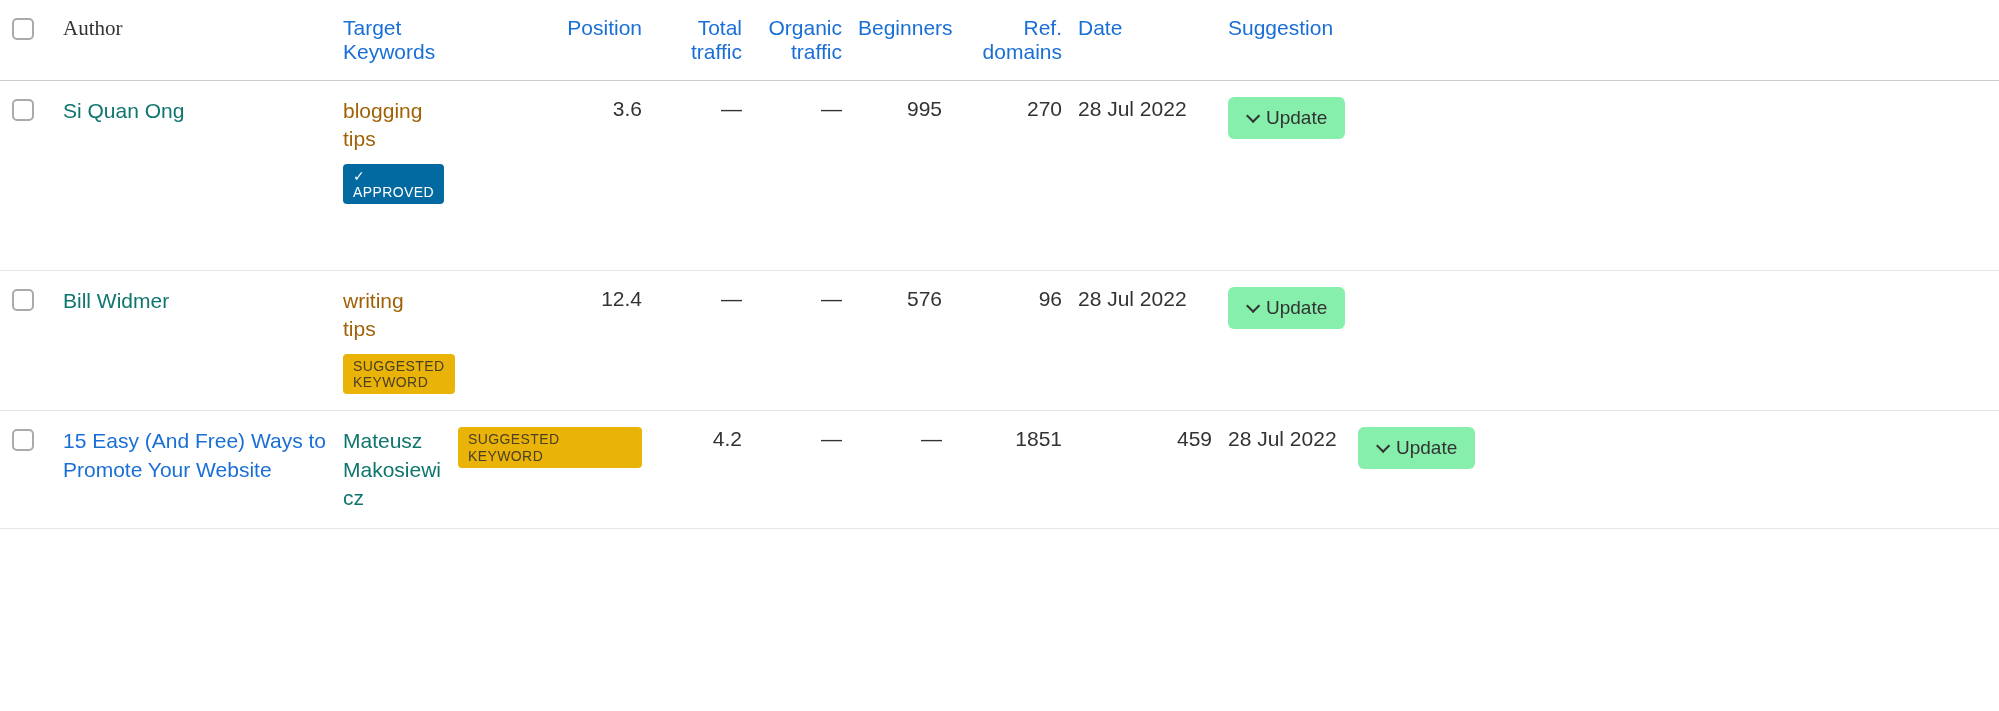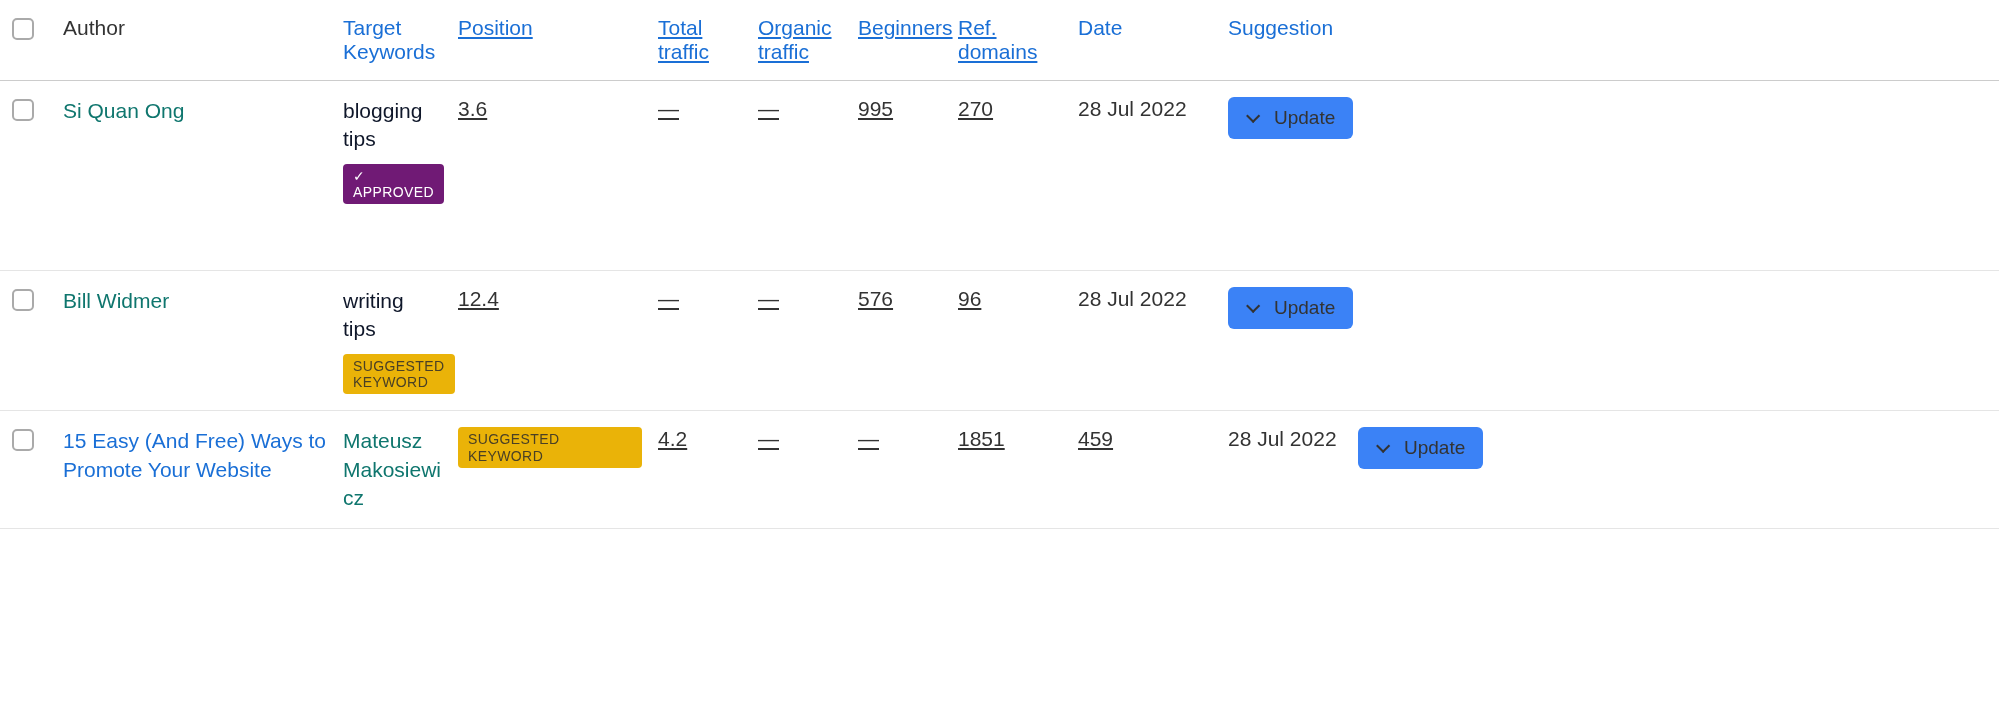--- a/index.html
+++ b/index.html
@@ -22,56 +22,56 @@
     align-items: start;
   }
   .header-row {
     border-bottom: 1px solid #ccc;
     padding: 16px 0;
   }
 
   .cell { padding: 0 8px; }
   .cell.checkbox { padding-left: 12px; }
   .col-header { color: #1a6fd6; cursor: pointer; font-weight: 400; }
-  .col-header.plain { color: #333; cursor: default; }
+  .col-header.plain { color: #333; cursor: default; font-family: Liberation Serif, serif; }
 
-  .right { text-align: left; text-decoration: underline; }
+  .right { text-align: right; }
   .left { text-align: left; }
 
   .title-link { color: #1a6fd6; cursor: pointer; line-height: 1.35; }
   .author-link { color: #0f766e; cursor: pointer; line-height: 1.35; word-break: break-word; }
 
-  .keyword-text { color: #0f172a; line-height: 1.35; margin-bottom: 10px; }
+  .keyword-text { color: #a16207; line-height: 1.35; margin-bottom: 10px; }
 
   .badge {
     display: inline-block;
     font-size: 14px;
     font-weight: 500;
     letter-spacing: 0.4px;
     padding: 4px 10px 3px;
     border-radius: 4px;
     line-height: 1.2;
   }
-  .badge-approved { background: #701a75; color: #fff; }
+  .badge-approved { background: #0369a1; color: #fff; }
   .badge-approved::before { content: "✓ "; }
   .badge-suggested { background: #eab308; color: #4a4025; }
 
   .dash { color: #333; }
 
   .update-btn {
-    background: #3b82f6;
+    background: #86efac;
     border: none;
     border-radius: 6px;
     padding: 10px 18px;
     font-size: 19px;
     color: #333;
     cursor: pointer;
     display: inline-flex;
     align-items: center;
-    gap: 18px;
+    gap: 10px;
     font-family: inherit;
   }
 
   .chevron-down {
     display: inline-block;
     width: 10px;
     height: 10px;
     border-right: 2.5px solid #333;
     border-bottom: 2.5px solid #333;
     transform: rotate(45deg) translateY(-3px);

